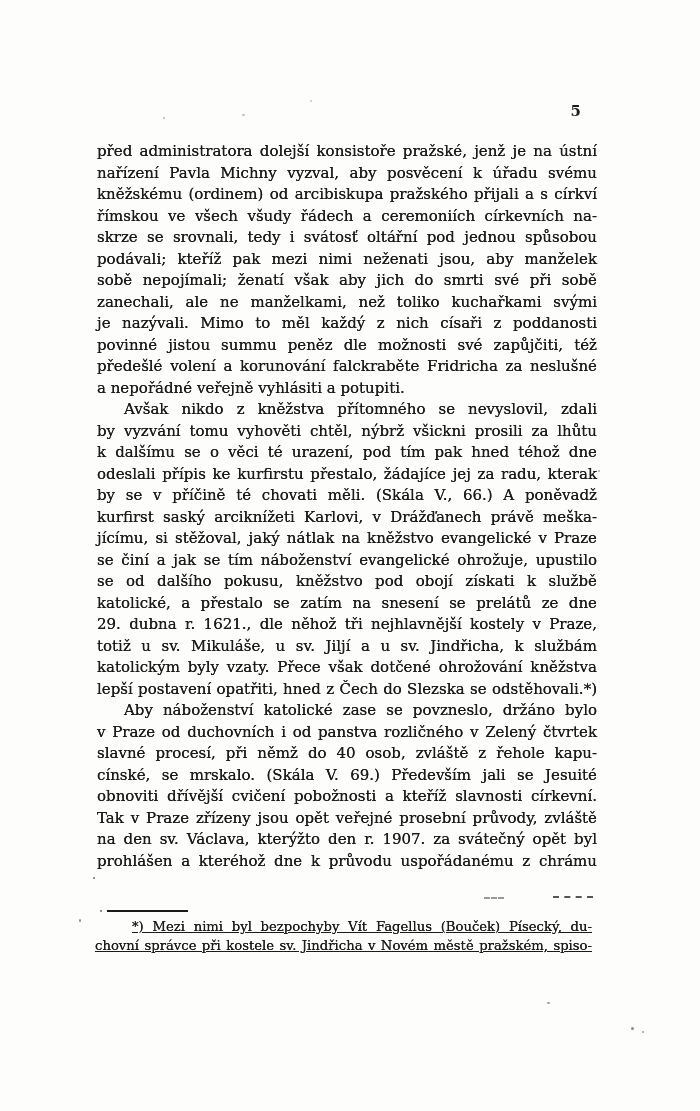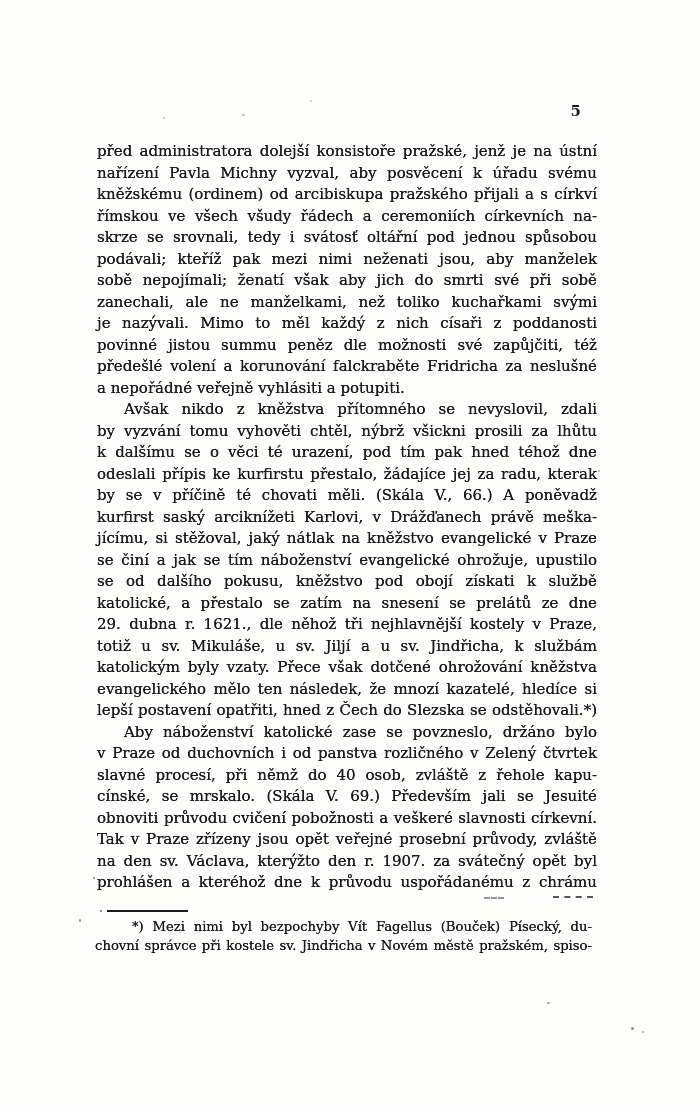--- a/index.html
+++ b/index.html
@@ -66,20 +66,21 @@
     top: 917px;
     width: 497px;
     font-size: 13.2px;
     line-height: 19px;
     text-shadow: 0 0 0.5px currentColor;
   }
   .fline {
     text-align: justify;
     text-align-last: justify;
     height: 19px;
+    text-decoration: underline;
   }
   .fline.indent {
     padding-left: 37px;
   }
   .artifact {
     position: absolute;
   }
   .artifact.dot {
     border-radius: 50%;
   }
@@ -113,27 +114,26 @@
       <div class="line">odeslali přípis ke kurfirstu přestalo, žádajíce jej za radu, kterak</div>
       <div class="line">by se v příčině té chovati měli. (Skála V., 66.) A poněvadž</div>
       <div class="line">kurfirst saský arciknížeti Karlovi, v Drážďanech právě meška-</div>
       <div class="line">jícímu, si stěžoval, jaký nátlak na kněžstvo evangelické v Praze</div>
       <div class="line">se činí a jak se tím náboženství evangelické ohrožuje, upustilo</div>
       <div class="line">se od dalšího pokusu, kněžstvo pod obojí získati k službě</div>
       <div class="line">katolické, a přestalo se zatím na snesení se prelátů ze dne</div>
       <div class="line">29. dubna r. 1621., dle něhož tři nejhlavnější kostely v Praze,</div>
       <div class="line">totiž u sv. Mikuláše, u sv. Jiljí a u sv. Jindřicha, k službám</div>
       <div class="line">katolickým byly vzaty. Přece však dotčené ohrožování kněžstva</div>
-      <div class="line">evangelického mělo ten následek, že mnozí kazatelé, hledíce si</div>
       <div class="line">lepší postavení opatřiti, hned z Čech do Slezska se odstěhovali.*)</div>
       <div class="line indent">Aby náboženství katolické zase se povzneslo, držáno bylo</div>
       <div class="line">v Praze od duchovních i od panstva rozličného v Zelený čtvrtek</div>
       <div class="line">slavné procesí, při němž do 40 osob, zvláště z řehole kapu-</div>
       <div class="line">cínské, se mrskalo. (Skála V. 69.) Především jali se Jesuité</div>
-      <div class="line">obnoviti průvodu cvičení pobožnosti a veškeré slavnosti církevní.</div>
+      <div class="line">obnoviti dřívější cvičení pobožnosti a kteříž slavnosti církevní.</div>
       <div class="line">Tak v Praze zřízeny jsou opět veřejné prosební průvody, zvláště</div>
       <div class="line">na den sv. Václava, kterýžto den r. 1907. za svátečný opět byl</div>
       <div class="line">prohlášen a kteréhož dne k průvodu uspořádanému z chrámu</div>
     </main>
 
   <div class="footnote-rule"></div>
 
   <div class="footnote" id="footnote">
       <div class="fline indent">*) Mezi nimi byl bezpochyby Vít Fagellus (Bouček) Písecký, du-</div>
       <div class="fline">chovní správce při kostele sv. Jindřicha v Novém městě pražském, spiso-</div>

